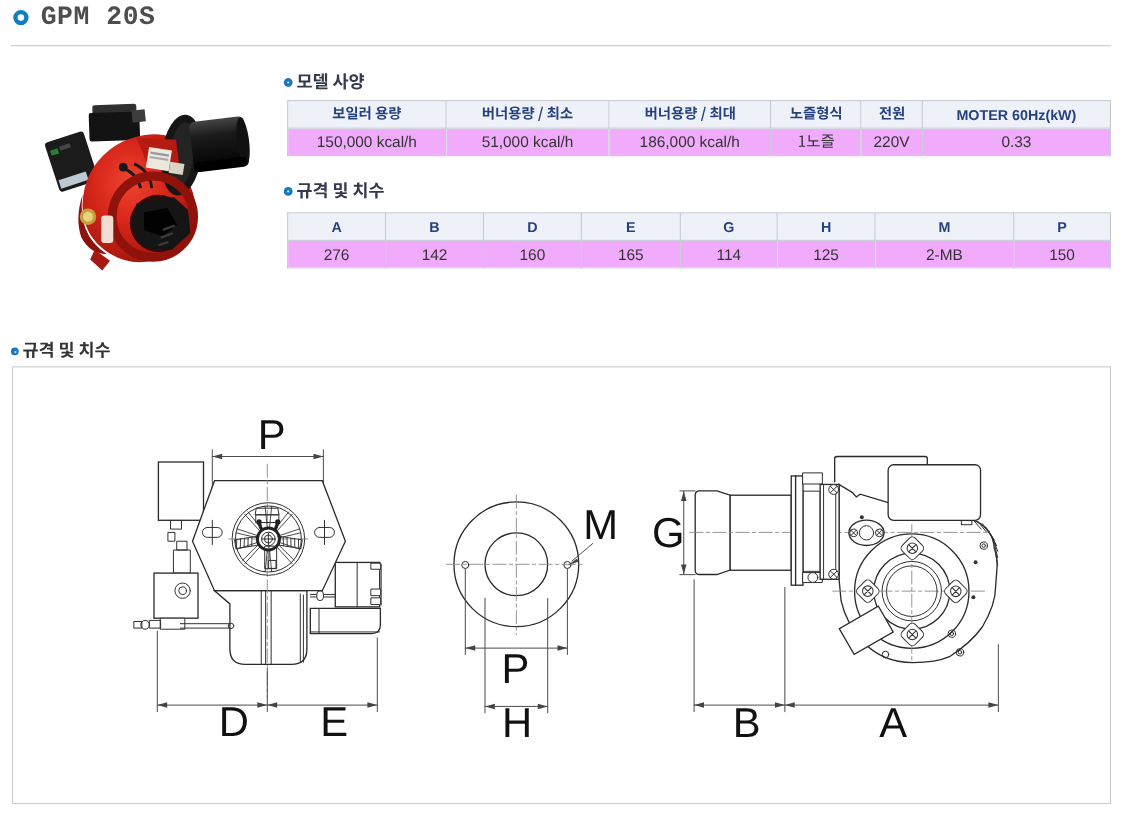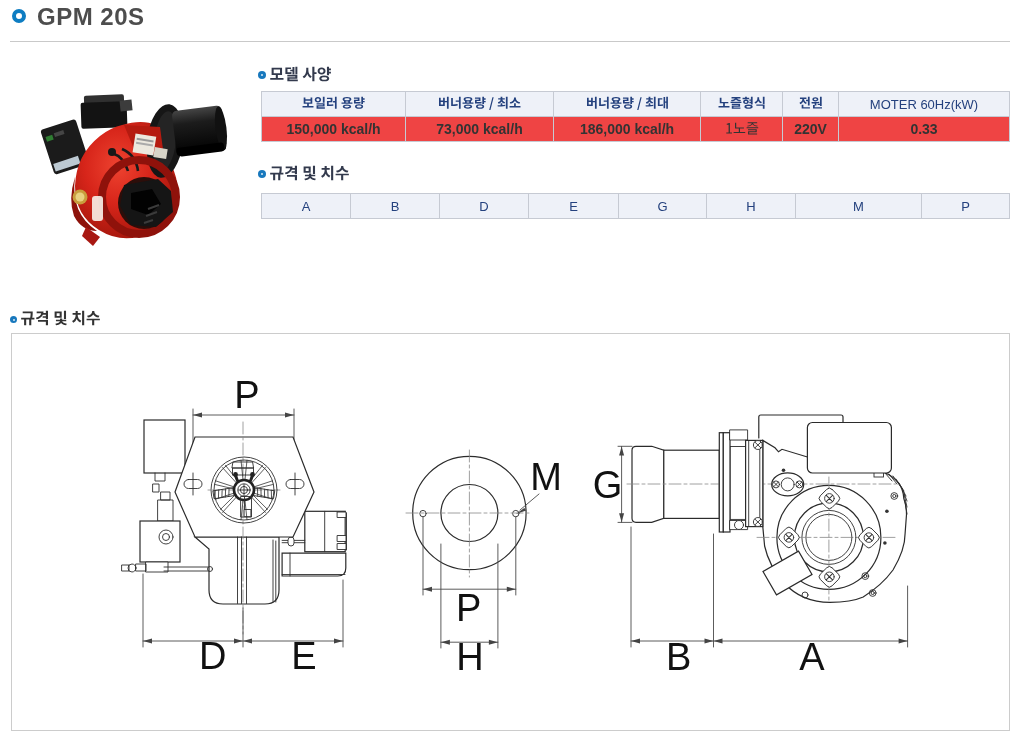--- a/index.html
+++ b/index.html
@@ -1,27 +1,27 @@
 <!DOCTYPE html>
 <html><head><meta charset="utf-8">
 <style>
 html,body{margin:0;padding:0;background:#fff;width:1020px;height:740px;overflow:hidden;}
 body{font-family:"Liberation Sans",sans-serif;position:relative;}
 .abs{position:absolute;}
 table{border-collapse:collapse;table-layout:fixed;}
 td,th{border:1px solid #c6cad3;padding:0;text-align:center;vertical-align:middle;height:24px;overflow:hidden;}
-th{background:#eef1f8;color:#24417e;font-size:13px;font-weight:normal;margin-top:28px;}
-td{color:#333;font-size:14px;background:#ef4444;font-weight:bold;}
+th{background:#eef1f8;color:#24417e;font-size:13px;font-weight:bold;margin-top:28px;}
+td{color:#333;font-size:14px;background:#f0abfc;}
 .sect{position:absolute;display:flex;align-items:center;}
 .bullet{width:8px;height:8px;border-radius:50%;background:#1878bd;position:relative;margin-right:3px;}
 .bullet:after{content:"";position:absolute;left:3px;top:3px;width:2px;height:2px;border-radius:50%;background:#d7e9f5;}
 </style></head><body>
 
 <div class="abs" style="left:12px;top:9px;width:14px;height:14px;border-radius:50%;border:4px solid #0e7dc2;background:#fff;box-sizing:border-box;"></div>
-<div class="abs" style="left:37px;top:3px;font-size:24px;font-weight:bold;color:#4d4d4d;letter-spacing:0.5px;">GPM 20S</div>
+<div class="abs" style="left:37px;top:3px;font-size:24px;font-weight:bold;color:#4d4d4d;letter-spacing:0.5px;font-family:Liberation Mono, monospace;">GPM 20S</div>
 <div class="abs" style="left:10px;top:41px;width:1000px;height:0;border-top:1px solid #c9c9c9;"></div>
 <div class="sect" style="left:258px;top:66px;height:18px;">
     <span class="bullet" style="width:8px;height:8px;"></span>
     <svg width="63" height="19" viewBox="0 -14.08 62.51 19.20" style="vertical-align:middle">
       <path d="M10.512 -10.624V-6.72H4.16V-10.624ZM2.064 -12.304V-5.024H6.288V-2.032H0.656V-0.304H14.08V-2.032H8.4V-5.024H12.608V-12.304Z M26.08 -13.408V-5.664H28.096V-13.408ZM23.136000000000003 -13.152000000000001V-10.304H20.880000000000003V-8.688H23.136000000000003V-5.744H25.12V-13.152000000000001ZM15.984 -12.688V-6.0H17.008000000000003C19.328000000000003 -6.0 20.672 -6.016 22.256 -6.288L22.112000000000002 -7.952C20.816000000000003 -7.744 19.712 -7.696 18.080000000000002 -7.68V-11.024000000000001H21.728V-12.688ZM17.952 -0.4V1.264H28.528V-0.4H20.064V-1.216H28.096V-5.168H17.92V-3.52H25.984V-2.7520000000000002H17.952Z M37.056000000000004 -12.256V-10.112C37.056000000000004 -7.344 35.92 -4.5120000000000005 33.424 -3.344L34.704 -1.6320000000000001C36.368 -2.432 37.488 -3.984 38.128 -5.872C38.736000000000004 -4.112 39.776 -2.672 41.312000000000005 -1.8880000000000001L42.608000000000004 -3.584C40.224000000000004 -4.752 39.184000000000005 -7.44 39.184000000000005 -10.112V-12.256ZM43.184000000000005 -13.392V1.424H45.328V-5.936H47.472V-7.696H45.328V-13.392Z M52.56 -12.592C50.272 -12.592 48.544000000000004 -11.104000000000001 48.544000000000004 -8.992C48.544000000000004 -6.912 50.272 -5.408 52.56 -5.408C54.848 -5.408 56.592 -6.912 56.592 -8.992C56.592 -11.104000000000001 54.848 -12.592 52.56 -12.592ZM52.56 -10.816C53.68 -10.816 54.512 -10.144 54.512 -8.992C54.512 -7.856 53.68 -7.2 52.56 -7.2C51.456 -7.2 50.608000000000004 -7.856 50.608000000000004 -8.992C50.608000000000004 -10.144 51.456 -10.816 52.56 -10.816ZM55.264 -4.448C52.192 -4.448 50.24 -3.344 50.24 -1.504C50.24 0.336 52.192 1.424 55.264 1.424C58.336 1.424 60.272000000000006 0.336 60.272000000000006 -1.504C60.272000000000006 -3.344 58.336 -4.448 55.264 -4.448ZM55.264 -2.7680000000000002C57.152 -2.7680000000000002 58.160000000000004 -2.368 58.160000000000004 -1.504C58.160000000000004 -0.656 57.152 -0.24 55.264 -0.24C53.376000000000005 -0.24 52.368 -0.656 52.368 -1.504C52.368 -2.368 53.376000000000005 -2.7680000000000002 55.264 -2.7680000000000002ZM57.968 -13.392V-4.752H60.096000000000004V-6.6240000000000006H62.0V-8.368H60.096000000000004V-9.856H62.0V-11.584H60.096000000000004V-13.392Z" fill="#333a4d"></path>
     </svg>
   </div>
 <div class="sect" style="left:258px;top:165px;height:18px;">
     <span class="bullet"></span>
     <svg width="81" height="19" viewBox="0 -14.08 80.86 19.20" style="vertical-align:middle">
@@ -57,21 +57,21 @@
         <th><svg width="48" height="16" viewBox="0 -11.44 47.84 15.60" style="vertical-align:middle">
             <path d="M1.755 -9.971V-4.329H5.109V-1.5859999999999999H0.533V-0.19499999999999998H11.44V-1.5859999999999999H6.838V-4.329H10.283V-5.707H3.484V-9.971Z M12.479999999999999 -6.005999999999999V-4.654H23.374V-6.005999999999999ZM13.741 -0.221V1.079H22.372999999999998V-0.221H15.456999999999999V-0.9099999999999999H22.048V-4.004H13.728V-2.73H20.345V-2.093H13.741ZM13.480999999999998 -10.517V-9.177999999999999H16.782999999999998C16.418999999999997 -8.463 15.209999999999999 -7.787 12.960999999999999 -7.630999999999999L13.494 -6.343999999999999C15.716999999999999 -6.5 17.224999999999998 -7.202 17.927 -8.19C18.642 -7.202 20.137 -6.5 22.36 -6.343999999999999L22.893 -7.630999999999999C20.631 -7.787 19.435 -8.463 19.084 -9.177999999999999H22.399V-10.517Z M27.858999999999998 -8.033999999999999C26.208 -8.033999999999999 25.037999999999997 -7.111 25.037999999999997 -5.785C25.037999999999997 -4.446 26.208 -3.5229999999999997 27.858999999999998 -3.5229999999999997C29.522999999999996 -3.5229999999999997 30.692999999999998 -4.446 30.692999999999998 -5.785C30.692999999999998 -7.111 29.522999999999996 -8.033999999999999 27.858999999999998 -8.033999999999999ZM27.858999999999998 -6.747C28.586999999999996 -6.747 29.080999999999996 -6.409 29.080999999999996 -5.785C29.080999999999996 -5.148 28.586999999999996 -4.81 27.858999999999998 -4.81C27.144 -4.81 26.65 -5.148 26.65 -5.785C26.65 -6.409 27.144 -6.747 27.858999999999998 -6.747ZM30.445999999999998 -3.068C27.910999999999998 -3.068 26.325 -2.275 26.325 -0.962C26.325 0.377 27.910999999999998 1.157 30.445999999999998 1.157C32.994 1.157 34.567 0.377 34.567 -0.962C34.567 -2.275 32.994 -3.068 30.445999999999998 -3.068ZM30.445999999999998 -1.755C31.927999999999997 -1.755 32.747 -1.508 32.747 -0.962C32.747 -0.40299999999999997 31.927999999999997 -0.156 30.445999999999998 -0.156C28.964 -0.156 28.157999999999998 -0.40299999999999997 28.157999999999998 -0.962C28.157999999999998 -1.508 28.964 -1.755 30.445999999999998 -1.755ZM32.786 -10.894V-8.241999999999999H31.252V-6.864H32.786V-5.837H31.226V-4.4719999999999995H32.786V-3.211H34.528V-10.894ZM27.014 -10.985V-9.815H24.479V-8.45H31.095999999999997V-9.815H28.743V-10.985Z M38.206999999999994 -3.185V-1.807H44.681V1.157H46.41V-3.185ZM44.681 -10.881V-3.7049999999999996H46.41V-10.881ZM39.233999999999995 -10.334999999999999V-9.190999999999999C39.233999999999995 -7.67 38.376 -6.0969999999999995 36.361 -5.46L37.205999999999996 -4.082C38.623 -4.537 39.584999999999994 -5.473 40.13099999999999 -6.656C40.663999999999994 -5.564 41.586999999999996 -4.718999999999999 42.952 -4.29L43.797 -5.654999999999999C41.833999999999996 -6.239999999999999 40.989 -7.696 40.989 -9.190999999999999V-10.334999999999999Z" fill="#24417e"></path>
           </svg></th>
         <th><svg width="24" height="16" viewBox="0 -11.44 23.92 15.60" style="vertical-align:middle">
             <path d="M8.866 -10.881V-7.774H6.981V-6.383H8.866V-2.106H10.607999999999999V-10.881ZM2.6519999999999997 -2.847V0.949H10.881V-0.442H4.381V-2.847ZM0.9359999999999999 -10.075V-8.697H3.315V-8.554C3.315 -7.02 2.444 -5.46 0.46799999999999997 -4.797L1.3259999999999998 -3.419C2.73 -3.9 3.6919999999999997 -4.849 4.212 -6.045C4.732 -4.966 5.616 -4.095 6.941999999999999 -3.666L7.787 -5.005C5.888999999999999 -5.654999999999999 5.0569999999999995 -7.137 5.0569999999999995 -8.554V-8.697H7.409999999999999V-10.075Z M16.314999999999998 -10.478C14.546999999999999 -10.478 13.312 -9.607 13.312 -8.32C13.312 -7.0329999999999995 14.546999999999999 -6.188 16.314999999999998 -6.188C18.07 -6.188 19.317999999999998 -7.0329999999999995 19.317999999999998 -8.32C19.317999999999998 -9.607 18.07 -10.478 16.314999999999998 -10.478ZM16.314999999999998 -9.216999999999999C17.121 -9.216999999999999 17.666999999999998 -8.918 17.666999999999998 -8.32C17.666999999999998 -7.747999999999999 17.121 -7.436 16.314999999999998 -7.436C15.508999999999999 -7.436 14.95 -7.747999999999999 14.95 -8.32C14.95 -8.918 15.508999999999999 -9.216999999999999 16.314999999999998 -9.216999999999999ZM12.661999999999999 -4.186C13.559 -4.186 14.572999999999999 -4.199 15.626 -4.2509999999999994V-2.639H13.948999999999998V0.949H22.893V-0.442H15.677999999999999V-2.08H17.354999999999997V-4.3549999999999995C18.317 -4.42 19.279 -4.537 20.214999999999996 -4.693L20.098 -5.928C17.576 -5.603 14.637999999999998 -5.577 12.440999999999999 -5.564ZM18.628999999999998 -3.9V-2.717H20.891V-1.768H22.619999999999997V-10.894H20.891V-3.9Z" fill="#24417e"></path>
           </svg></th>
         <th><span>MOTER 60Hz(kW)</span></th>
       </tr>
 <tr>
         <td>150,000 kcal/h</td>
-        <td>73,000 kcal/h</td>
+        <td>51,000 kcal/h</td>
         <td>186,000 kcal/h</td>
         <td><svg width="34" height="17" viewBox="0 -12.32 33.53 16.80" style="vertical-align:middle">
             <path d="M1.232 0.0H6.86V-1.064H4.8020000000000005V-10.262H3.822C3.262 -9.94 2.604 -9.702 1.694 -9.534V-8.722H3.528V-1.064H1.232Z M9.870000000000001 -10.5V-4.872H13.608V-1.498H8.47V-0.546H19.95V-1.498H14.77V-4.872H18.634V-5.824H11.046000000000001V-10.5Z M21.35 -6.188V-5.25H32.788000000000004V-6.188ZM22.764000000000003 0.042V0.9520000000000001H31.696V0.042H23.898000000000003V-1.218H31.318000000000005V-4.102H22.736V-3.22H30.184000000000005V-2.072H22.764000000000003ZM22.400000000000002 -11.088000000000001V-10.164H26.39C26.264000000000003 -8.876 24.206000000000003 -7.91 21.966 -7.714L22.344 -6.8180000000000005C24.430000000000003 -7.0280000000000005 26.32 -7.8260000000000005 27.062 -9.086C27.818 -7.8260000000000005 29.722 -7.0280000000000005 31.808 -6.8180000000000005L32.186 -7.714C29.932000000000002 -7.91 27.874000000000002 -8.876 27.748 -10.164H31.752000000000002V-11.088000000000001Z" fill="#333333"></path>
           </svg></td>
         <td>220V</td>
         <td>0.33</td>
       </tr>
 </tbody>
   </table>
 <table class="abs" style="left:261px;top:193px;width:748px;">
@@ -88,20 +88,30 @@
 <tbody>
       <tr>
         <th>A</th>
         <th>B</th>
         <th>D</th>
         <th>E</th>
         <th>G</th>
         <th>H</th>
         <th>M</th>
         <th>P</th>
+      </tr>
+<tr>
+        <td>276</td>
+        <td>142</td>
+        <td>160</td>
+        <td>165</td>
+        <td>114</td>
+        <td>125</td>
+        <td>2-MB</td>
+        <td>150</td>
       </tr>
 </tbody>
   </table>
 <svg class="abs" style="left:28px;top:85px;" width="212" height="175" viewBox="0 0 212 175">
 <defs>
 <radialGradient id="redg" cx="42%" cy="38%" r="72%">
 <stop offset="0%" stop-color="#ee4330"></stop>
         <stop offset="45%" stop-color="#d7251a"></stop>
         <stop offset="100%" stop-color="#991309"></stop>
 </radialGradient>

